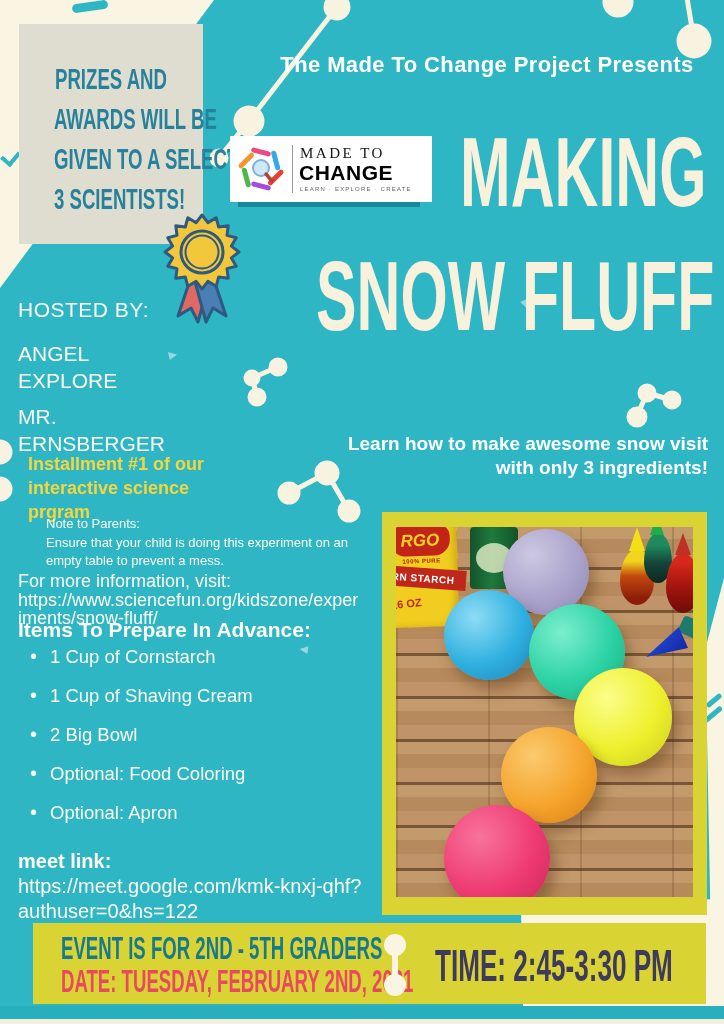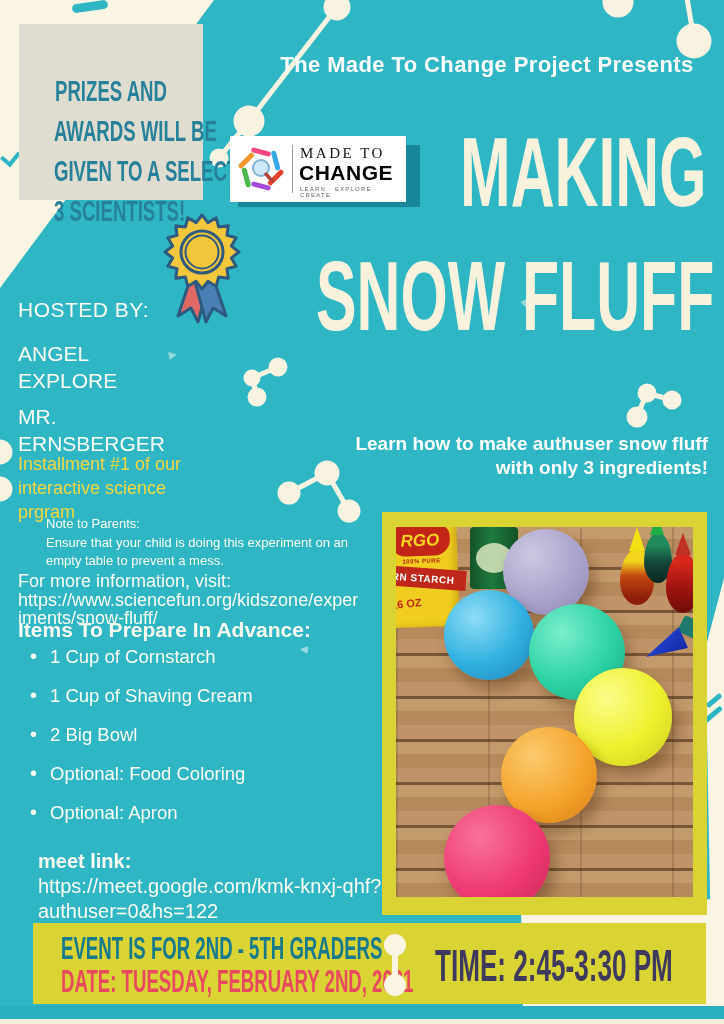--- a/index.html
+++ b/index.html
@@ -22,60 +22,60 @@
   .chev2{right:0;top:712px;transform:rotate(-40deg);width:22px;}
   .cream-br{position:absolute;left:522px;top:901px;width:212px;height:112px;background:#faf5e2;
     transform:rotate(-1.2deg);}
   .bottom-strip{position:absolute;left:0;top:1006px;width:724px;height:13px;background:#28aebc;}
   .bottom-edge{position:absolute;left:0;top:1019px;width:724px;height:5px;background:#f4efdc;}
   .speck{position:absolute;width:9px;height:8px;background:#e8f4ef;opacity:.55;
     clip-path:polygon(0 0,100% 30%,20% 100%);}
   
   .molecules{position:absolute;left:0;top:0;pointer-events:none;}
   
-  .prizes-box{position:absolute;left:19px;top:24px;width:184px;height:176px;background:#dfddd0;
-    text-align:center;padding-top:47px;box-sizing:border-box;}
+  .prizes-box{position:absolute;left:19px;top:24px;width:184px;height:220px;background:#dfddd0;
+    text-align:center;padding-top:35px;box-sizing:border-box;}
   .prizes-line{display:block;font-size:30px;font-weight:bold;color:#27819a;line-height:40px;
     transform:scaleX(.62);transform-origin:50% 50%;white-space:nowrap;}
   .ribbon{position:absolute;left:162px;top:208px;}
   
   .presents{position:absolute;left:259px;top:52px;width:456px;text-align:center;
     color:#ffffff;font-size:22px;font-weight:bold;letter-spacing:.4px;}
   .logo-shadow{position:absolute;left:238px;top:145px;width:182px;height:62px;background:#18879a;}
-  .logo-card{position:absolute;left:230px;top:136px;width:176px;height:66px;background:#ffffff;}
+  .logo-card{position:absolute;left:230px;top:136px;width:202px;height:66px;background:#ffffff;}
   .logo-icon{position:absolute;left:5px;top:7px;}
   .logo-divider{position:absolute;left:62px;top:9px;width:1px;height:48px;background:#9a9a9a;}
   .logo-word1{position:absolute;left:70px;top:9px;font-family:"Liberation Serif",serif;
     font-size:15px;letter-spacing:2.5px;color:#151515;}
   .logo-word2{position:absolute;left:69px;top:25px;font-size:21px;font-weight:bold;
     letter-spacing:.5px;color:#000;}
   .logo-tagline{position:absolute;left:70px;top:50px;font-size:6px;letter-spacing:1.2px;color:#666;}
   .title-line{position:absolute;color:#f8f2dc;font-weight:bold;font-size:98px;line-height:1;
     white-space:nowrap;transform:scaleX(.62);transform-origin:100% 0;}
   .title1{right:18px;top:123px;}
   .title2{right:10px;top:247px;}
   
   .lcol{color:#fdfcf2;}
   .hosted{position:absolute;left:18px;top:298px;font-size:21px;letter-spacing:.5px;}
   .host1{position:absolute;left:18px;top:340px;font-size:21px;line-height:27px;}
   .host2{position:absolute;left:18px;top:403px;font-size:21px;line-height:27px;}
-  .install{position:absolute;left:18px;top:452px;color:#f5d63d;font-weight:normal;
+  .install{position:absolute;left:28px;top:452px;color:#f5d63d;font-weight:bold;
     font-size:18px;line-height:24px;}
   .pnote{position:absolute;left:18px;top:515px;font-size:13px;line-height:18.5px;white-space:nowrap;margin-left:28px;}
   .minfo{position:absolute;left:18px;top:572px;font-size:18px;line-height:18.5px;}
   .url{word-break:break-all;}
   .minfo .url{width:342px;}
   .items-h{position:absolute;left:18px;top:618px;font-size:21px;font-weight:bold;}
   .items-list{position:absolute;left:18px;top:648px;margin:0;padding:0;list-style:none;
     font-size:18.5px;}
   .items-list li{position:relative;padding-left:32px;margin-top:21px;line-height:18px;}
   .items-list li:first-child{margin-top:0;}
   .items-list li::before{content:"•";position:absolute;left:12px;top:-1px;font-size:20px;}
   .items-list li{margin-bottom:21px;margin-top:10px;}
-  .meet{position:absolute;left:18px;top:849px;font-size:20px;line-height:25px;margin-left:20px;}
+  .meet{position:absolute;left:18px;top:849px;font-size:20px;line-height:25px;}
   .meet .lbl{font-weight:bold;}
   .meet .url{width:346px;}
   
   .learn{position:absolute;right:16px;top:432px;text-align:right;color:#ffffff;
     font-size:19px;font-weight:bold;line-height:23.5px;}
   
   .frame{position:absolute;left:382px;top:512px;width:325px;height:403px;background:#d9d334;}
   .photo{position:absolute;left:14px;top:15px;width:297px;height:370px;overflow:hidden;
     background:
       repeating-linear-gradient(180deg, rgba(61,35,16,0) 0 40px, rgba(61,35,16,.55) 40px 43px),
@@ -254,21 +254,21 @@
     <li><span>2 Big Bowl</span></li>
     <li><span>Optional: Food Coloring</span></li>
     <li><span>Optional: Apron</span></li>
   </ul>
   <div class="lcol meet">
     <div class="lbl">meet link:</div>
     <div class="url">https://meet.google.com/kmk-knxj-qhf?authuser=0&amp;hs=122</div>
   </div>
 
   <div class="learn">
-    <div>Learn how to make authuser snow fluff</div>
+    <div>Learn how to make awesome snow visit</div>
     <div>with only 3 ingredients!</div>
   </div>
 
   <div class="frame">
     <div class="photo">
       <div class="canister">
           <div class="lbl"></div>
         </div>
       <div class="argo">
         <div class="argo-logo"><span>RGO</span></div>

